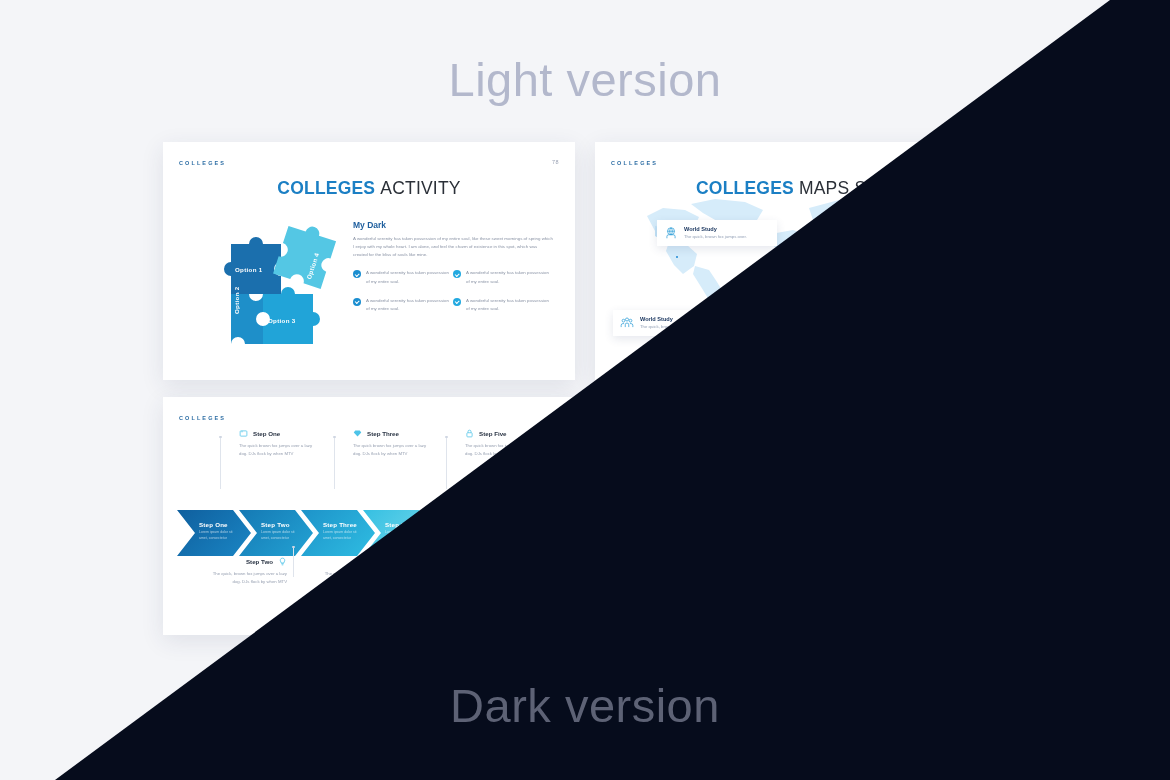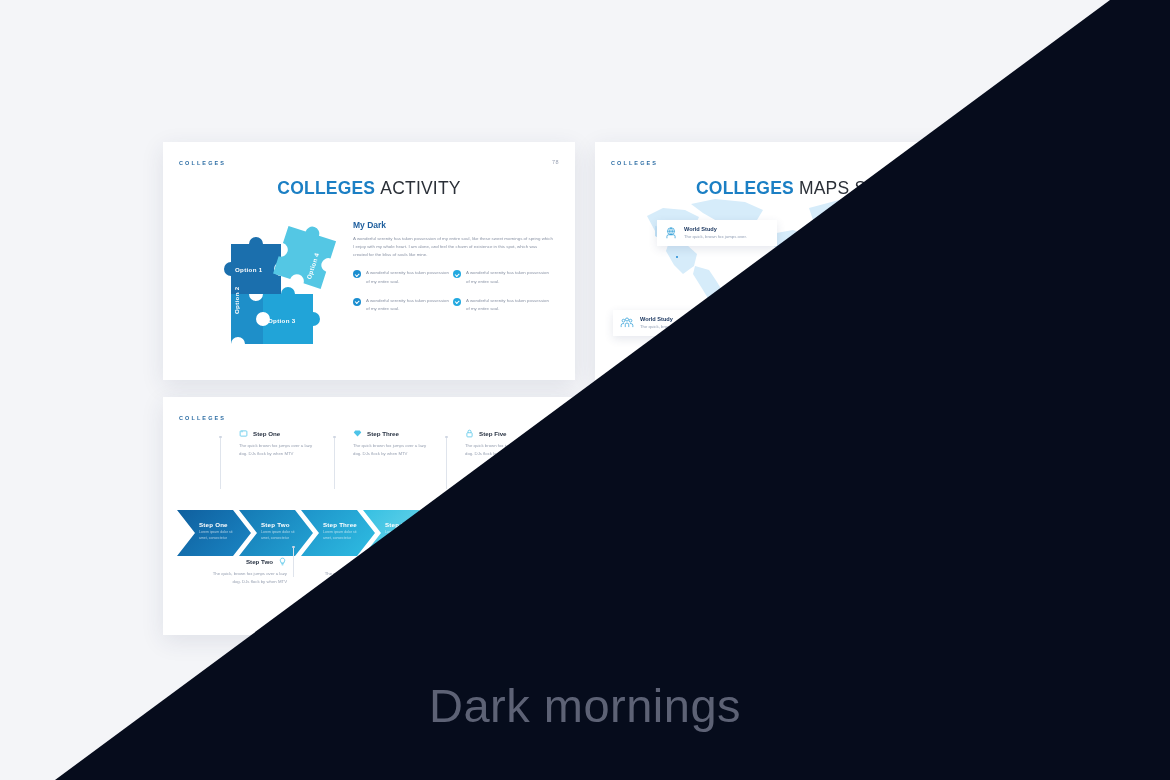--- a/index.html
+++ b/index.html
@@ -138,20 +138,21 @@
   .icirc {
     position: absolute; width: 17px; height: 17px; border-radius: 50%;
     display: flex; align-items: center; justify-content: center;
   }
 </style>
 </head>
 <body>
 
 <div id="stage">
 
+  <div class="big-title" id="light-title">Light version</div>
 
   <div class="slide" id="slide-1">
     <div class="brand">COLLEGES</div>
     <div class="pagenum">78</div>
     <div class="slide-title">
       <span class="b">COLLEGES</span>
       <span class="d">ACTIVITY</span>
     </div>
 
     <div id="puzzle-wrap">
@@ -457,14 +458,14 @@
       <h5 style="color:#2b9ada;">Smart Education 02</h5>
       <p>A wonderful serenity has taken possession of my entire soul.</p>
     </div>
     <div class="se" style="left:274px;top:164px;">
       <h5 style="color:#ffffff;">Smart Education 04</h5>
       <p>A wonderful serenity has taken possession of my entire soul.</p>
     </div>
   </div>
 
   <div id="dark-wedge"></div>
-  <div class="big-title" id="dark-title">Dark mornings</div>
+  <div class="big-title" id="dark-title">Dark version</div>
 </div>
 
 </body></html>

